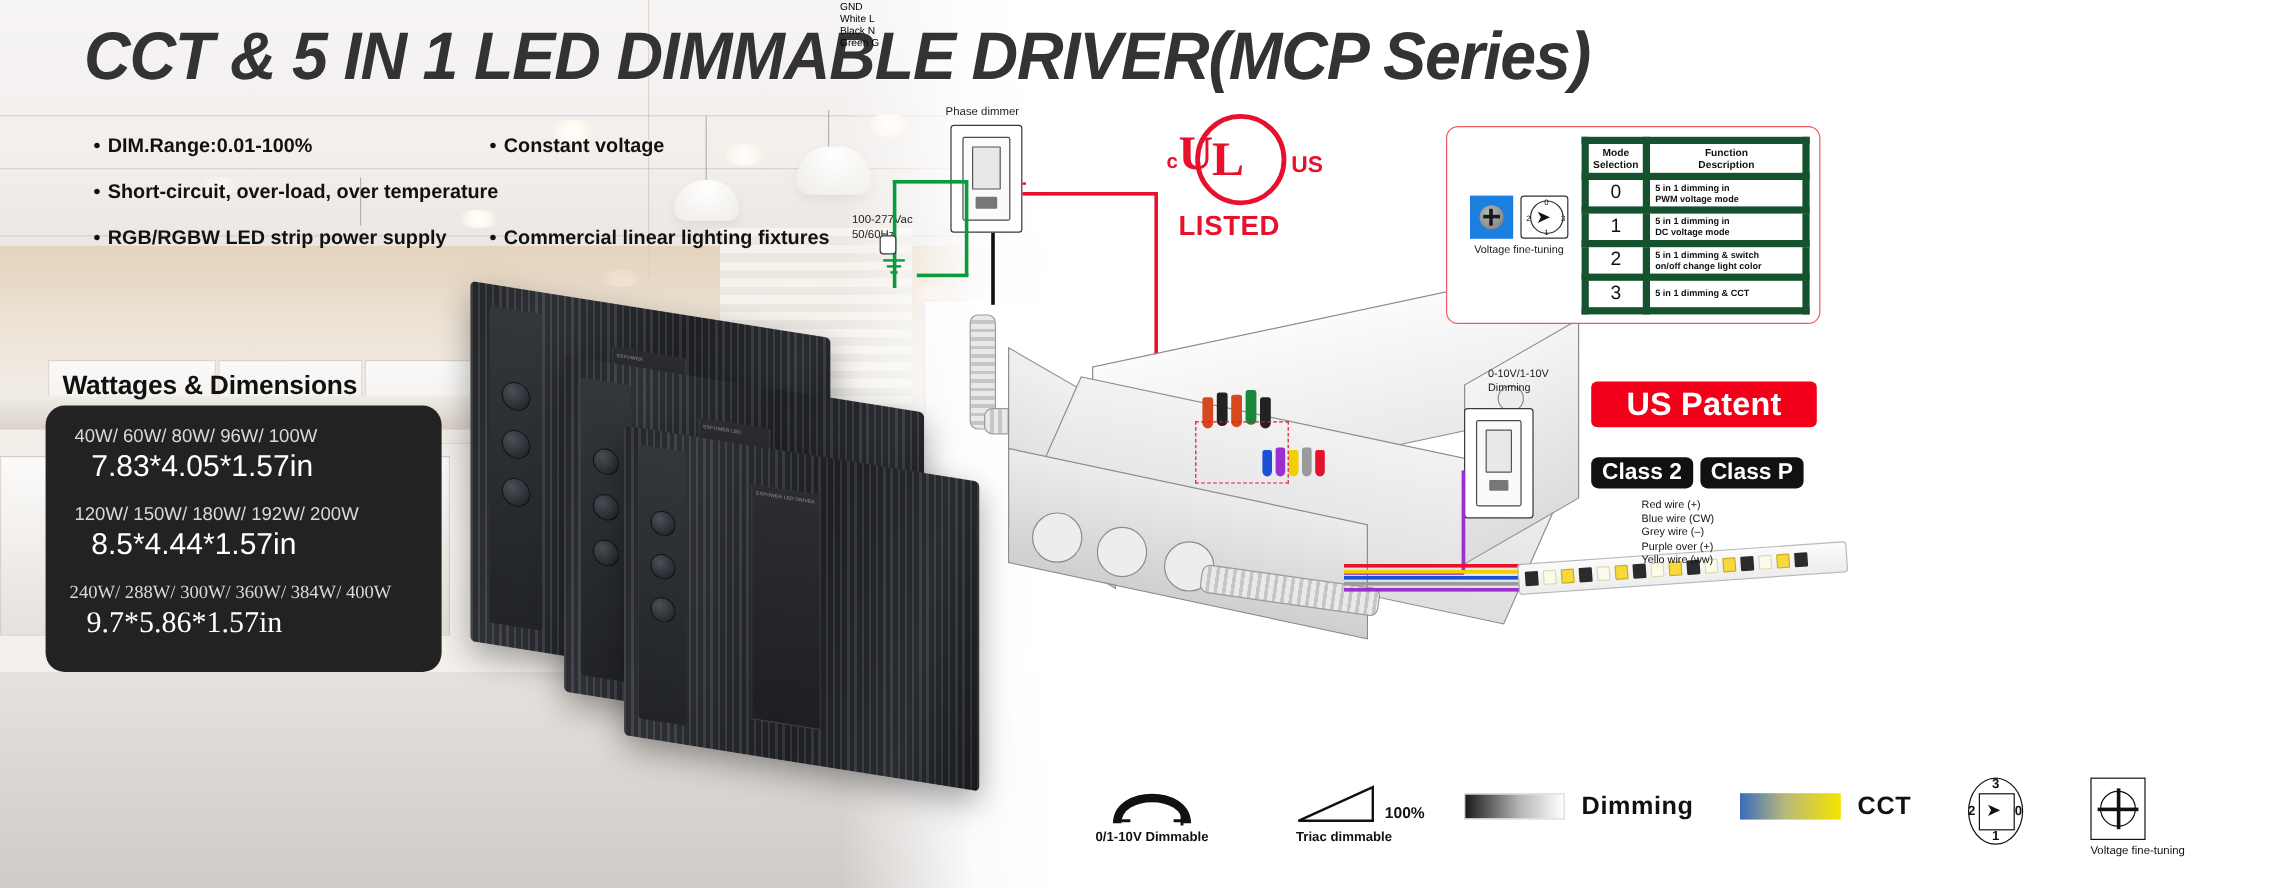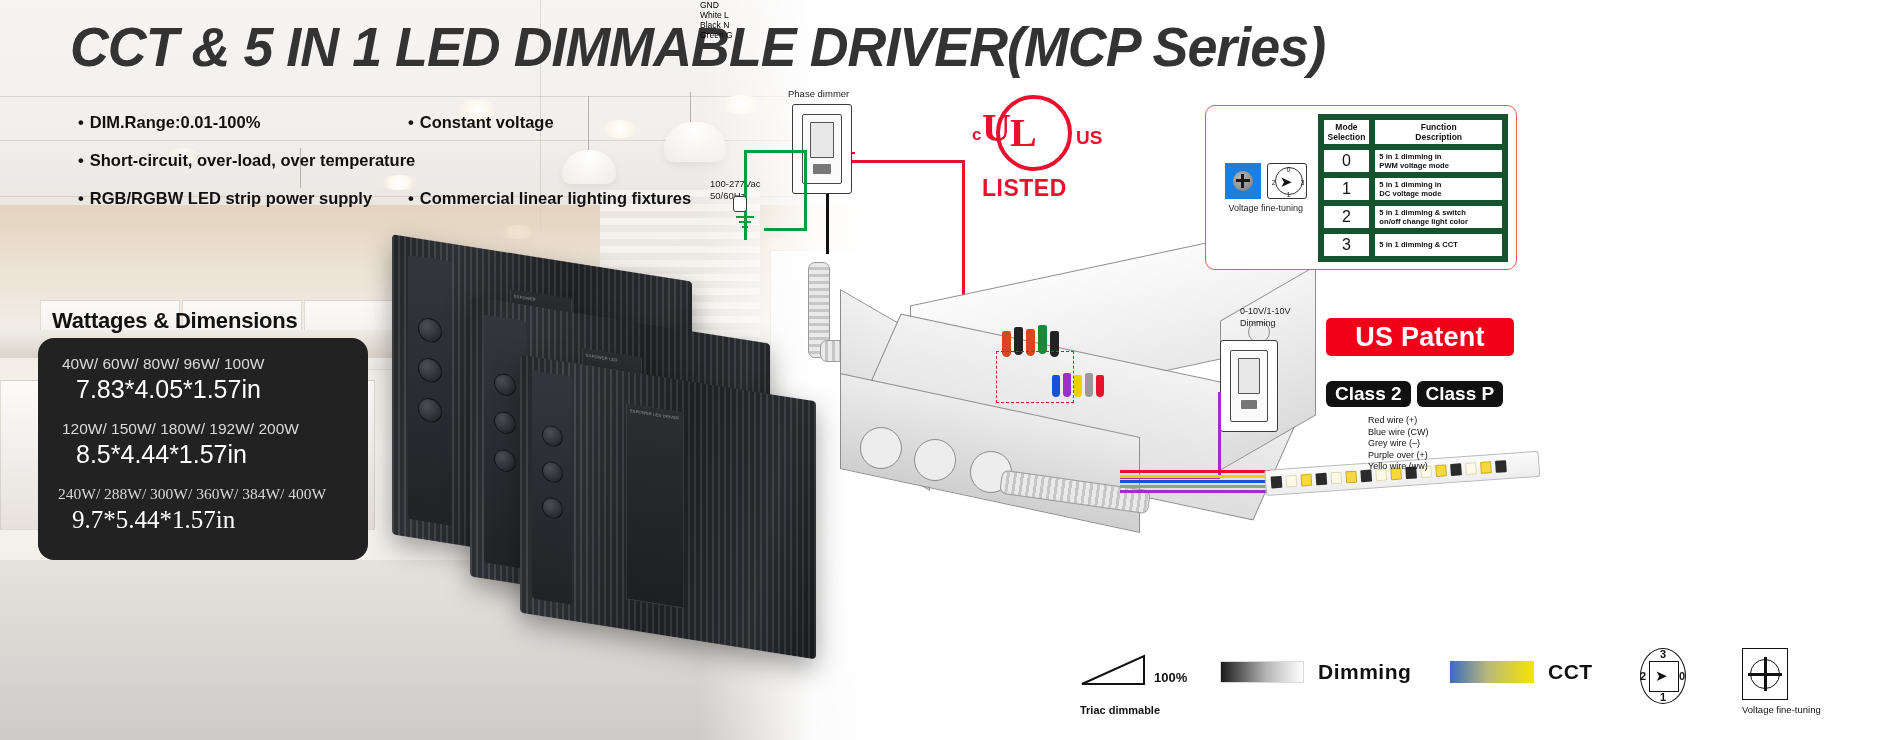--- a/index.html
+++ b/index.html
@@ -424,21 +424,21 @@
     <div class="watt-group">
       <div class="watt-list">40W/ 60W/ 80W/ 96W/ 100W</div>
       <div class="watt-dim">7.83*4.05*1.57in</div>
     </div>
     <div class="watt-group">
       <div class="watt-list">120W/ 150W/ 180W/ 192W/ 200W</div>
       <div class="watt-dim">8.5*4.44*1.57in</div>
     </div>
     <div class="watt-group" style="padding-left:20px;font-family:Liberation Serif, serif;">
       <div class="watt-list">240W/ 288W/ 300W/ 360W/ 384W/ 400W</div>
-      <div class="watt-dim">9.7*5.44*1.57in</div>
+      <div class="watt-dim">9.7*5.86*1.57in</div>
     </div>
   </div>
 
   <div class="diagram">
 
     <div class="d-label" style="left:88px;top:88px;">Phase dimmer</div>
     <div class="plate" style="left:92px;top:104px;width:60px;height:90px;"></div>
     <div class="plate-inner" style="left:102px;top:114px;width:40px;height:70px;"></div>
     <div class="plate-slider" style="left:110px;top:122px;width:24px;height:36px;"></div>
     <div class="plate-knob" style="left:113px;top:164px;width:18px;height:10px;"></div>
@@ -624,29 +624,40 @@
       <div>Red wire (+)</div>
       <div>Blue wire (CW)</div>
       <div>Grey wire (–)</div>
       <div>Purple over (+)</div>
       <div>Yello wire (ww)</div>
     </div>
   </div>
 
   <div class="legend">
 
+    <div class="leg-item" style="left:0px;top:0px;width:160px;">
+      <div style="position:relative;height:40px;">
+        <svg width="70" height="40" viewBox="0 0 70 40" style="position:absolute;left:45px;top:0;">
+          <path d="M6,38 C6,10 64,10 64,38" stroke="#111" stroke-width="7" fill="none" stroke-linecap="butt"></path>
+          <line x1="3" y1="36" x2="17" y2="36" stroke="#111" stroke-width="2.4"></line>
+          <line x1="53" y1="36" x2="67" y2="36" stroke="#111" stroke-width="2.4"></line>
+          <line x1="60" y1="30" x2="60" y2="42" stroke="#111" stroke-width="2.4"></line>
+        </svg>
+      </div>
+      <div class="leg-text" style="margin-top:4px;">0/1-10V Dimmable</div>
+    </div>
 
     <div class="leg-item" style="left:160px;top:0px;width:160px;">
       <div style="position:relative;height:40px;">
         <svg width="80" height="40" viewBox="0 0 80 40" style="position:absolute;left:38px;top:2px;">
           <polygon points="4,34 66,6 66,34" fill="none" stroke="#111" stroke-width="2"></polygon>
         </svg>
         <div style="position:absolute;left:114px;top:22px;font-size:13px;font-weight:bold;color:#111;">100%</div>
       </div>
-      <div class="leg-text" style="margin-top:16px;">Triac dimmable</div>
+      <div class="leg-text" style="margin-top:4px;">Triac dimmable</div>
     </div>
 
     <div class="leg-item" style="left:340px;top:12px;display:flex;align-items:center;gap:14px;">
       <div class="grad-dim"></div>
       <div class="big-word">Dimming</div>
     </div>
 
     <div class="leg-item" style="left:570px;top:12px;display:flex;align-items:center;gap:14px;">
       <div class="grad-cct"></div>
       <div class="big-word">CCT</div>

